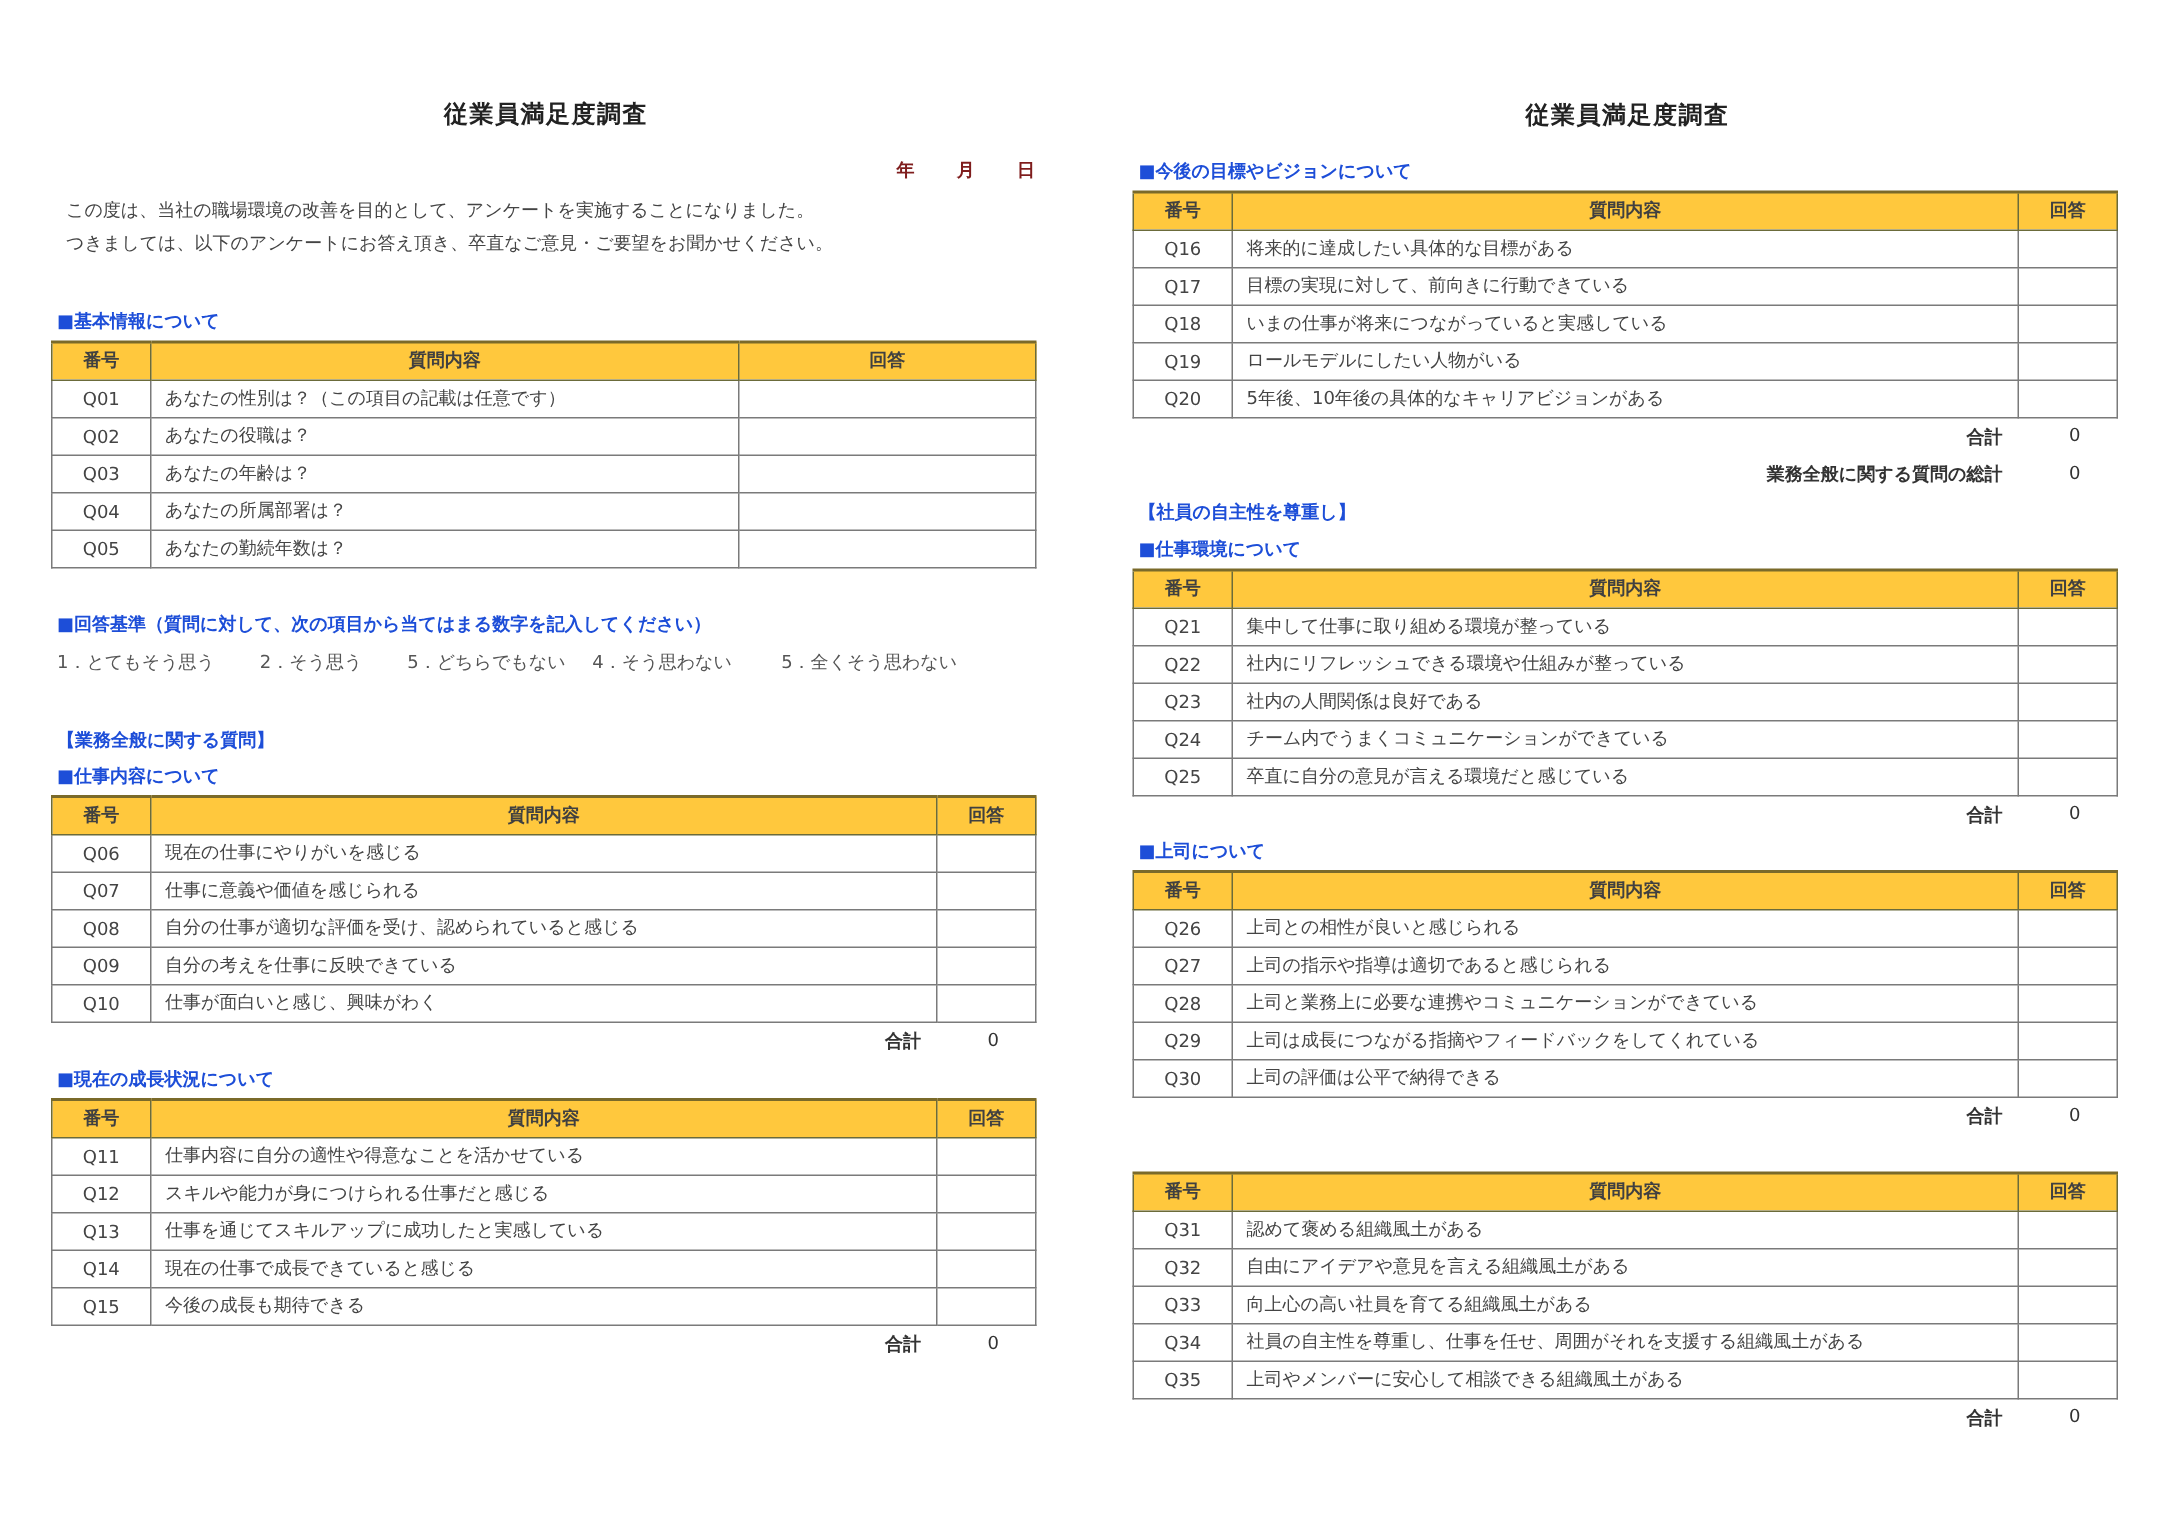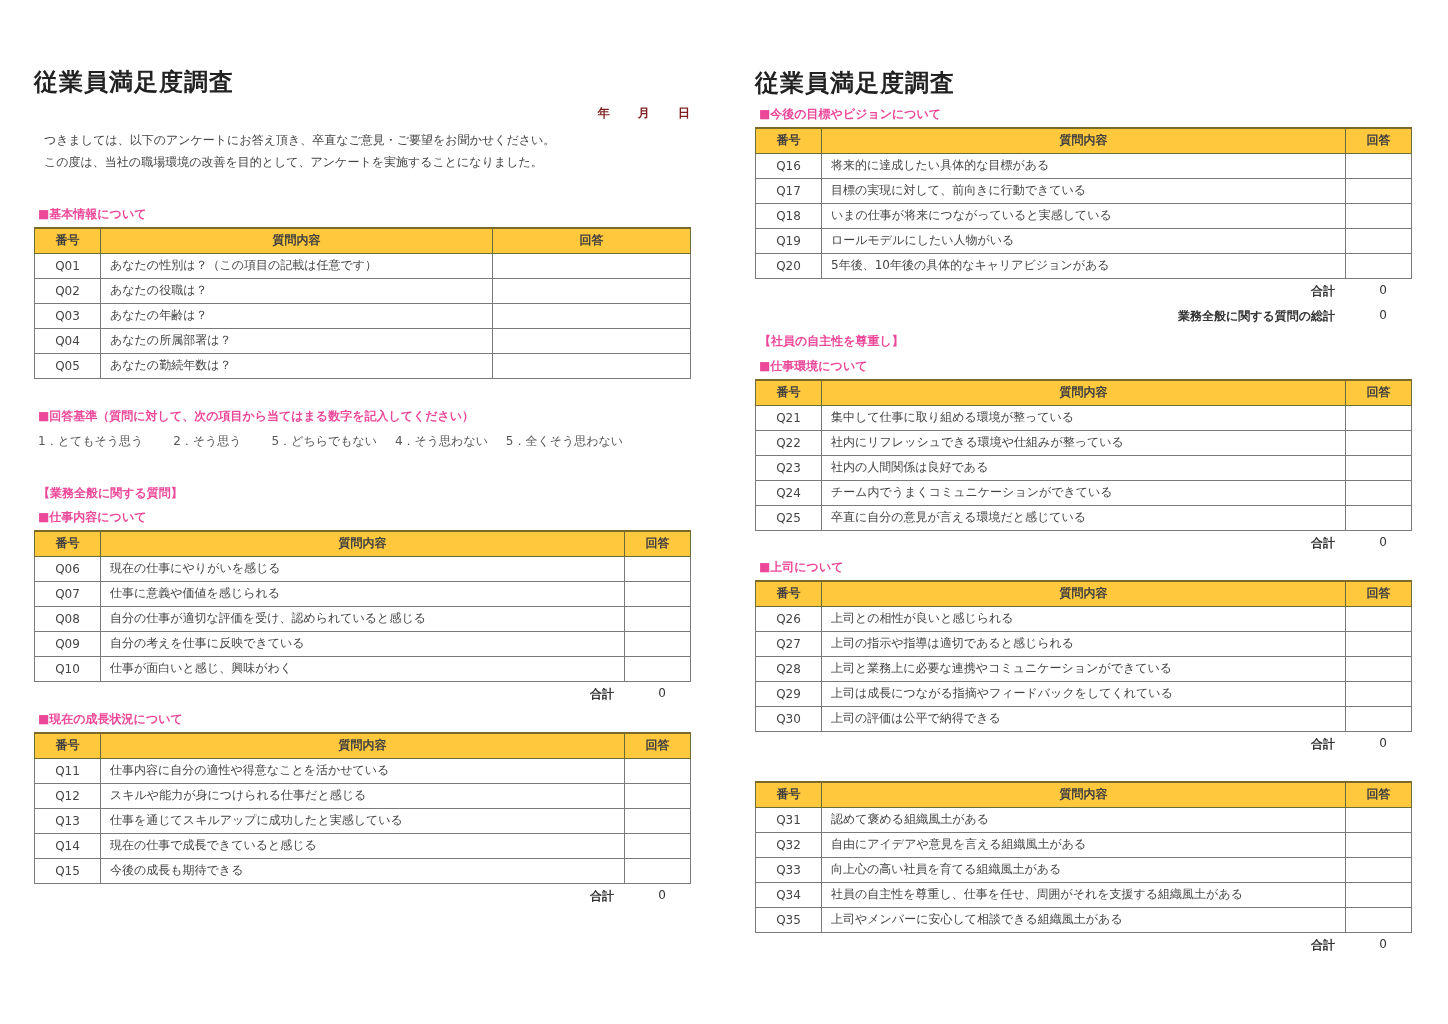--- a/index.html
+++ b/index.html
@@ -1,25 +1,25 @@
 <!DOCTYPE html>
 <html><head>
 <meta charset="utf-8">
 <style>
   * { box-sizing: border-box; margin: 0; padding: 0; }
   html, body { width: 1448px; height: 1024px; background: #ffffff; overflow: hidden; }
   body { font-family: "DejaVu Sans", "Liberation Sans", sans-serif; color: #333; position: relative; }
   .page { position: absolute; top: 0; width: 660px; }
   .page.left { left: 34px; }
   .page.right { left: 755px; }
-  .title { position: absolute; width: 100%; text-align: left; font-size: 24px; font-weight: bold; color: #222; letter-spacing: 1px; }
+  .title { position: absolute; width: 100%; text-align: center; font-size: 16px; font-weight: bold; color: #222; letter-spacing: 1px; }
   .date { position: absolute; right: 4px; top: 105px; font-size: 12px; font-weight: bold; color: #7f1d1d; }
   .date span { margin-left: 24px; }
   .intro { position: absolute; left: 10px; font-size: 12px; color: #444; line-height: 22px; }
-  .heading { position: absolute; left: 4px; font-size: 12px; font-weight: bold; color: #ec4899; }
+  .heading { position: absolute; left: 4px; font-size: 12px; font-weight: bold; color: #1d4ed8; }
   .scale { position: absolute; left: 4px; font-size: 12px; color: #555; word-spacing: 0; }
   .scale span { margin-right: 26px; }
   table.q { position: absolute; left: 0; width: 657px; border-collapse: collapse; font-size: 12px; }
   table.q th { background: #FFC83D; height: 25px; font-weight: bold; color: #404040; border: 1px solid #6b6b3a; border-top: 2px solid #7a6a2a; }
   table.q td { height: 25px; border: 1px solid #7a7a7a; color: #444; background: #fff; }
   table.q td.num { text-align: center; width: 66px; }
   table.q th.num { width: 66px; }
   table.q td.text { padding-left: 9px; }
   table.q th.ans { width: 66px; }
   table.q.basic th.ans { width: 198px; }
@@ -31,22 +31,22 @@
 <body>
 
 <div class="page left">
   <div class="title" style="top:66px;">従業員満足度調査</div>
   <div class="date">
     <span>年</span>
     <span>月</span>
     <span>日</span>
   </div>
   <div class="intro" style="top:129px;">
+    <div>この度は、当社の職場環境の改善を目的として、アンケートを実施することになりました。</div>
     <div>つきましては、以下のアンケートにお答え頂き、卒直なご意見・ご要望をお聞かせください。</div>
-    <div>この度は、当社の職場環境の改善を目的として、アンケートを実施することになりました。</div>
   </div>
 
   <div class="heading" style="top:206px;">■基本情報について</div>
   <table class="q basic" style="top:227px;">
       <thead>
         <tr>
           <th class="num">番号</th>
           <th class="text-h">質問内容</th>
           <th class="ans">回答</th>
         </tr>
@@ -78,21 +78,21 @@
           <td class="answer"></td>
         </tr>
       </tbody>
     </table>
 
   <div class="heading" style="top:408px;">■回答基準（質問に対して、次の項目から当てはまる数字を記入してください）</div>
   <div class="scale" style="top:433px;">
     <span>1．とてもそう思う</span>
     <span>2．そう思う</span>
     <span style="margin-right:14px;">5．どちらでもない</span>
-    <span style="margin-right:14px;">4．そう思わない</span>
+    <span style="margin-right:29px;">4．そう思わない</span>
     <span>5．全くそう思わない</span>
   </div>
 
   <div class="heading" style="top:485px;">【業務全般に関する質問】</div>
   <div class="heading" style="top:509px;">■仕事内容について</div>
   <table class="q" style="top:530px;">
       <thead>
         <tr>
           <th class="num">番号</th>
           <th class="text-h">質問内容</th>

